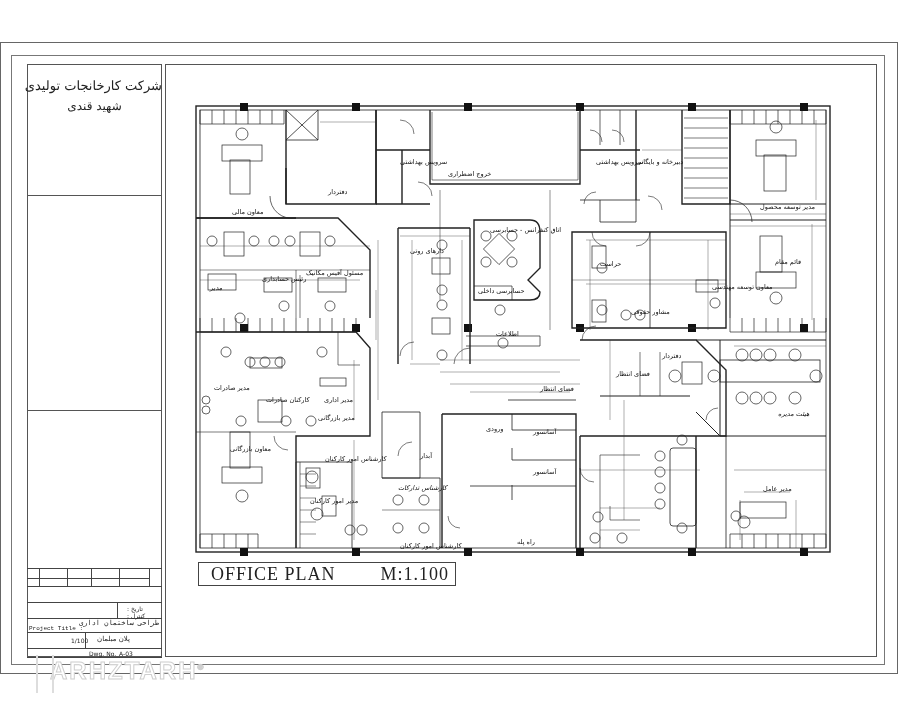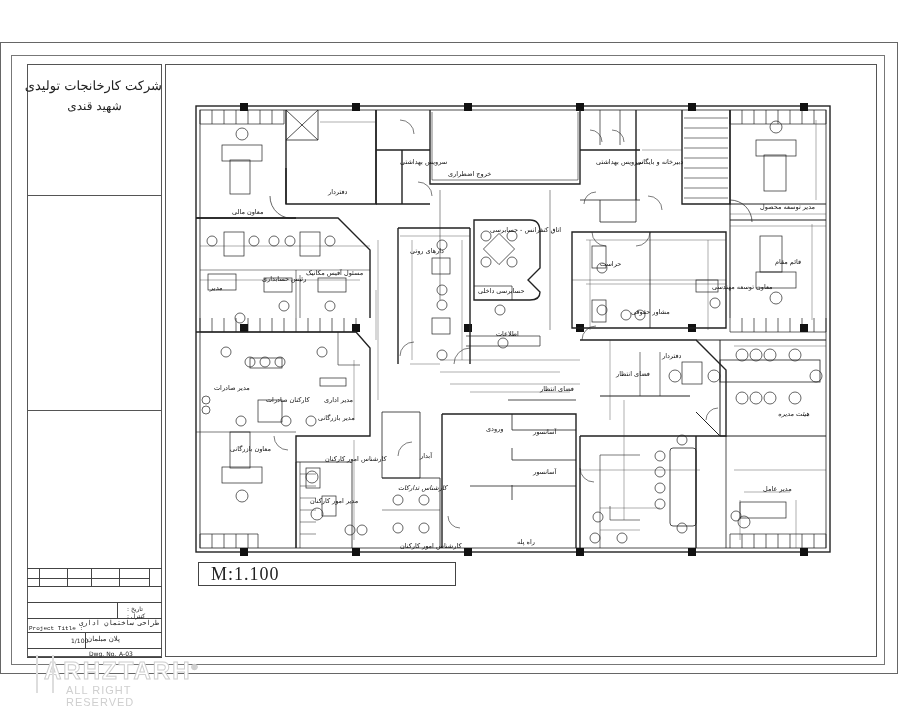--- a/index.html
+++ b/index.html
@@ -12,21 +12,21 @@
   .tb-head{left:27px;top:64px;width:135px;height:132px;border-bottom:1px solid #555;box-sizing:border-box;text-align:center;direction:rtl;}
   .tb-title{font-family:"DejaVu Serif",serif;font-size:20px;margin-top:16px;white-space:nowrap;}
   .tb-sub{font-family:"DejaVu Serif",serif;font-size:13px;margin-top:14px;white-space:nowrap;}
   .tb-sub2{font-family:"DejaVu Serif",serif;font-size:12px;margin-top:6px;}
   .tb-divider{left:27px;top:410px;width:135px;height:0;border-top:1px solid #555;}
   .stamp{left:27px;top:568px;width:135px;height:89px;border-top:1px solid #444;font-size:5px;}
   .stamp .row{position:absolute;left:0;width:135px;border-bottom:1px solid #444;box-sizing:border-box;direction:rtl;}
   .stamp .cell{position:absolute;font-size:6px;white-space:nowrap;}
   .plan-title{left:198px;top:562px;width:258px;height:24px;border:1px solid #444;box-sizing:border-box;font-family:"Liberation Serif",serif;font-size:18px;letter-spacing:1px;display:flex;justify-content:space-between;align-items:center;padding:0 6px 0 12px;}
   .watermark{left:36px;top:655px;width:150px;height:40px;color:#d6d6d6;font-family:"Liberation Sans",sans-serif;}
-  .wm-main{font-size:24px;letter-spacing:2px;font-weight:bold;-webkit-text-stroke:1px #cfcfcf;color:#fff;line-height:26px;padding-left:8px;}
+  .wm-main{font-size:24px;letter-spacing:2px;font-weight:bold;-webkit-text-stroke:1px #cfcfcf;color:#fff;line-height:26px;padding-left:14px;}
   .wm-sub{font-size:11px;letter-spacing:1px;color:#cfcfcf;padding-left:30px;}
   .wm-bars{position:absolute;left:0;top:0;width:14px;height:38px;border-left:2px solid #ddd;border-right:2px solid #ddd;}
   .plan-svg{left:0;top:0;}
   .room-label{position:absolute;font-size:6.5px;direction:rtl;white-space:nowrap;color:#111;}
 </style>
 </head>
 <body>
 
 <div class="abs frame-outer"></div>
 <div class="abs frame-2"></div>
@@ -52,21 +52,21 @@
     <span class="cell" style="left:100px;top:2px;">تاریخ :</span>
     <span class="cell" style="left:100px;top:9px;">کنترل :</span>
     <div style="position:absolute;left:90px;top:0;height:16px;border-left:1px solid #444;"></div>
   </div>
   <div class="row" style="top:50px;height:14px;font-family:Liberation Mono, monospace;">
     <span class="cell" style="left:2px;top:6px;direction:ltr;">Project Title :</span>
     <span class="cell" style="left:52px;top:0;font-size:7px;">طراحی ساختمان اداری</span>
   </div>
   <div class="row" style="top:64px;height:16px;">
     <div style="position:absolute;left:58px;top:0;height:16px;border-left:1px solid #444;"></div>
-    <span class="cell" style="left:60px;top:2px;font-size:7px;">پلان مبلمان</span>
+    <span class="cell" style="left:70px;top:2px;font-size:7px;">پلان مبلمان</span>
     <span class="cell" style="left:44px;top:4px;">1/100</span>
   </div>
   <div class="row" style="top:80px;height:9px;">
     <span class="cell" style="left:62px;top:1px;direction:ltr;">Dwg. No.</span>
     <span class="cell" style="left:92px;top:1px;direction:ltr;">A-03</span>
   </div>
 </div>
 
 <div class="abs sheet"></div>
 
@@ -327,20 +327,20 @@
     <span class="room-label" style="left: 533px; top: 468px;">آسانسور</span>
     <span class="room-label" style="left: 325px; top: 455px;">کارشناس امور کارکنان</span>
     <span class="room-label" style="left: 310px; top: 497px;">مدیر امور کارکنان</span>
     <span class="room-label" style="left: 398px; top: 484px; font-style: italic;">کارشناس تدارکات</span>
     <span class="room-label" style="left: 752px; top: 485px; margin-left: 11px;">مدیر عامل</span>
     <span class="room-label" style="left: 517px; top: 514px; margin-top: 24px;">راه پله</span>
     <span class="room-label" style="left: 400px; top: 542px;">کارشناس امور کارکنان</span>
   </div>
 
 <div class="abs plan-title">
+  <span>OFFICE PLAN</span>
   <span>M:1.100</span>
 </div>
 
 <div class="abs watermark">
   <div class="wm-bars"></div>
   <div class="wm-main"><span>ARHZTARH</span><sup style="font-size:8px;color:#ccc;">®</sup></div>
-  <div class="wm-sub">ALL RIGHT RESERVED</div>
 </div>
 
 </body></html>

